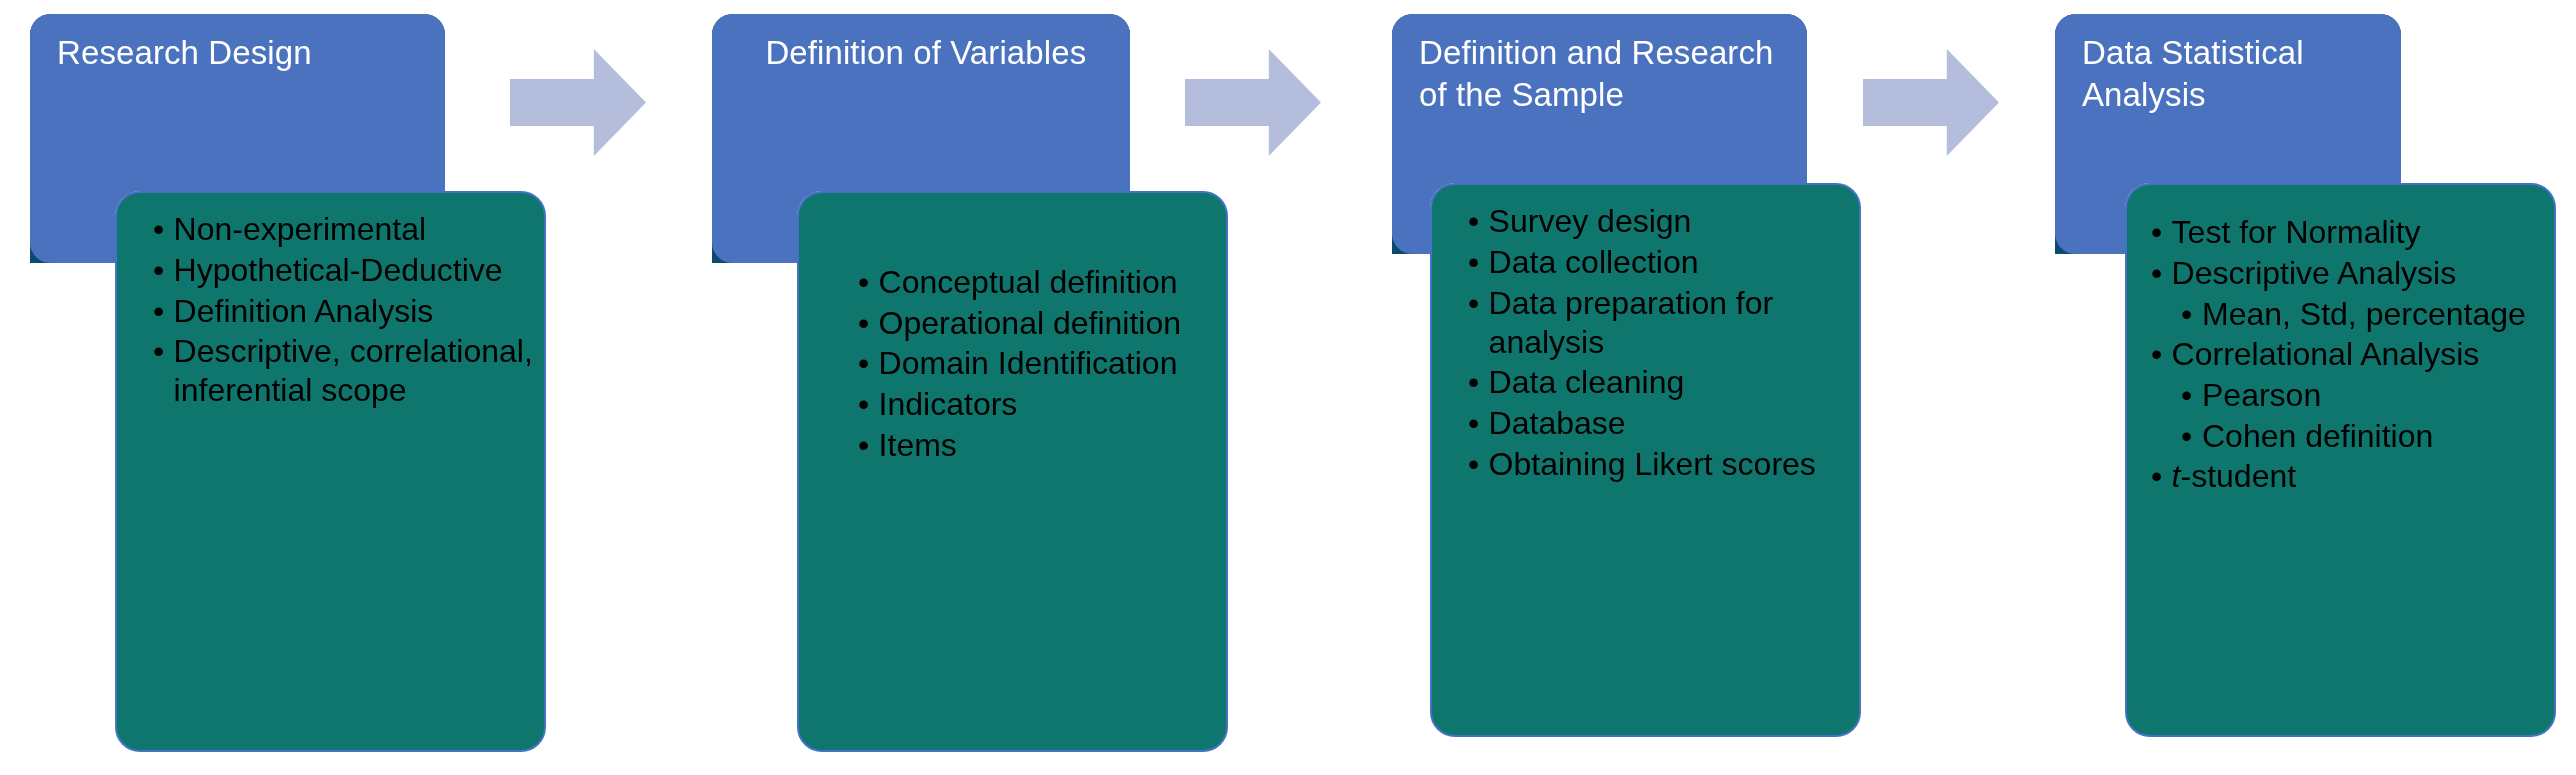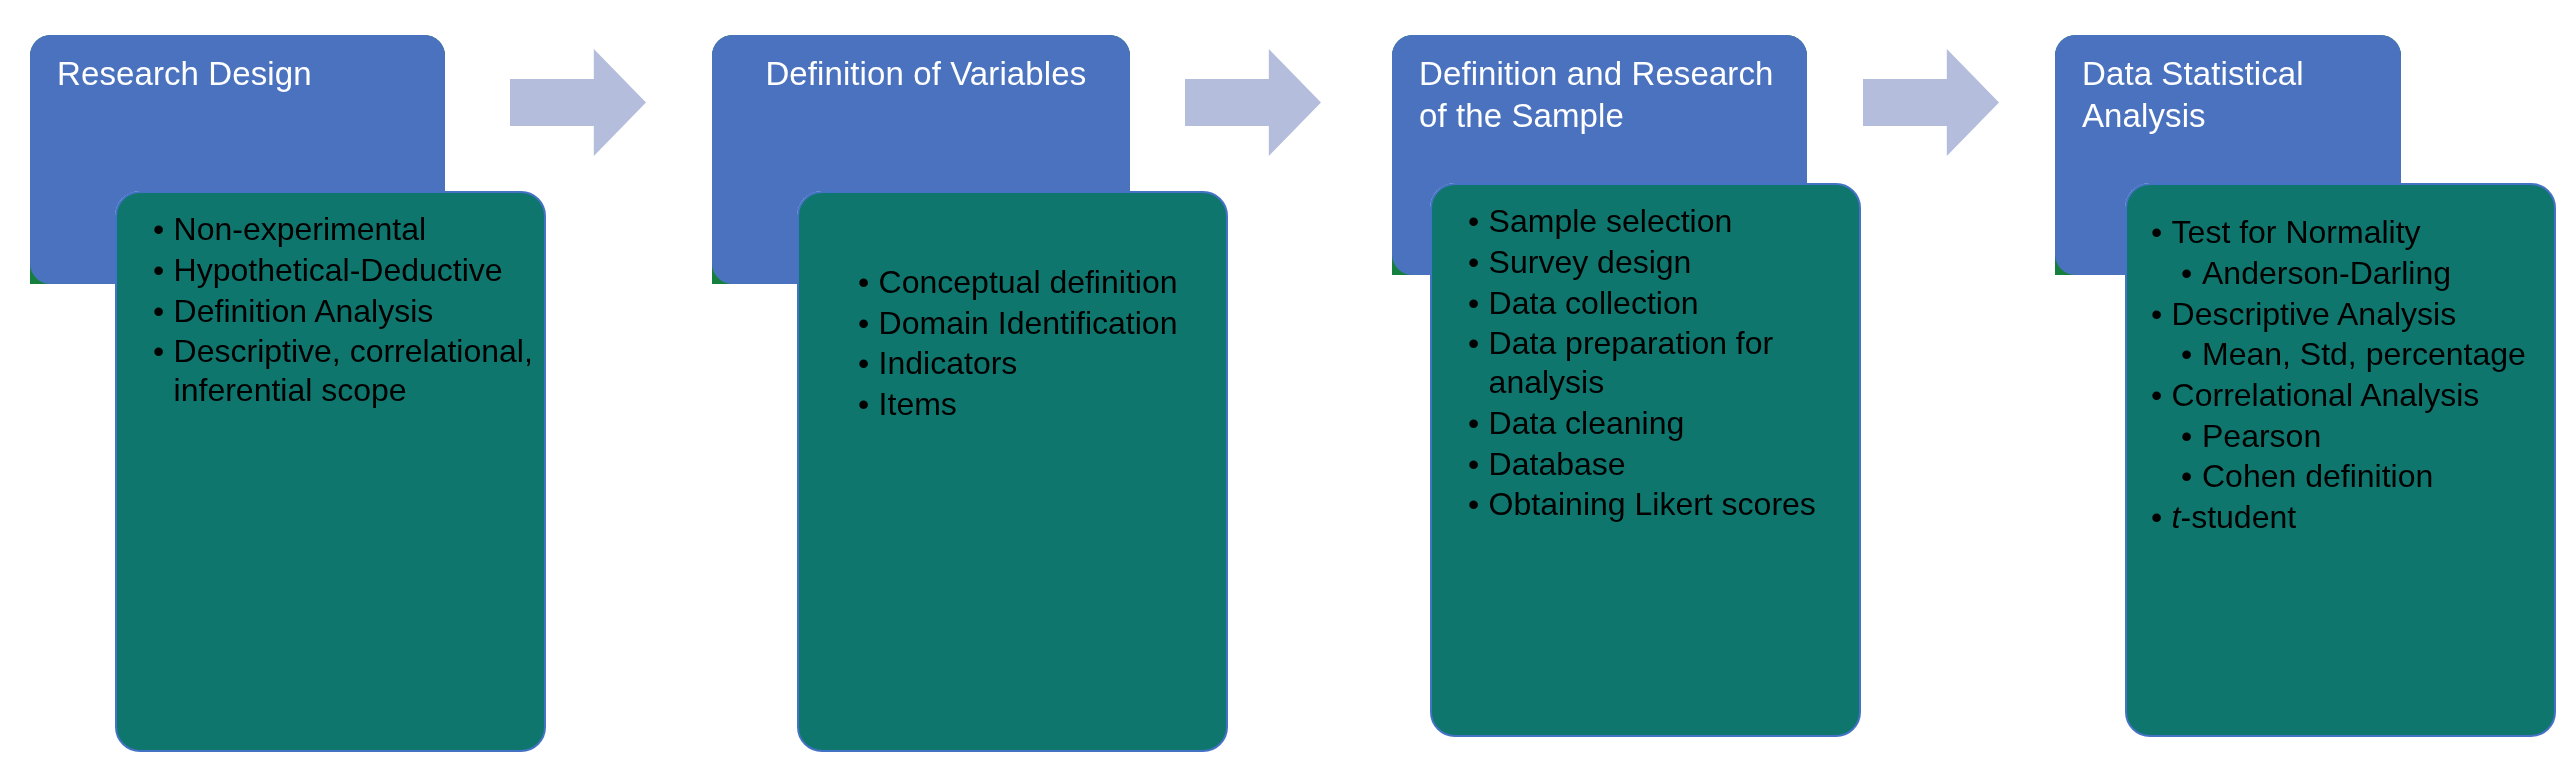--- a/index.html
+++ b/index.html
@@ -12,24 +12,23 @@
   #stage {
     position: relative;
     width: 2576px;
     height: 775px;
     background: #ffffff;
   }
 
   
   .hdr {
     position: absolute;
-    background: #15803d;
+    background: #0c4a6e;
     border-radius: 20.6px 20.6px 0 0;
     z-index: 1;
-    margin-top: 21px;
   }
   .hdr-inner {
     position: absolute;
     left: 0; top: 0; right: 0; bottom: 0;
     border-radius: 20.6px;
     background: #4A72BE;
   }
   .hdr-title {
     position: absolute;
     left: 27px;
@@ -124,40 +123,40 @@
   </div>
 
   <div class="hdr" style="left:712px; top:14.2px; width:418px; height:249px;text-align:center;">
     <div class="hdr-inner"></div>
     <div class="hdr-title">Definition of Variables</div>
   </div>
   <div class="card-tint" style="left:797px; top:191px; width:431px; height:72px;"></div>
   <div class="card" style="left:797px; top:191px; width:431px; height:561px;">
     <ul class="list" style="left:59px; top:70px; right:32px;">
       <li class="li">Conceptual definition</li>
+      <li class="li">Operational definition</li>
       <li class="li">Domain Identification</li>
       <li class="li">Indicators</li>
       <li class="li">Items</li>
     </ul>
   </div>
 
   <div class="arrow" style="left:1185px; top:49px; width:136px; height:107px;">
     <svg viewBox="0 0 172 135" preserveAspectRatio="none" aria-hidden="true">
       <polygon points="0,38 106,38 106,0 172,67.5 106,135 106,97 0,97" fill="#B4BEDC"></polygon>
     </svg>
   </div>
 
   <div class="hdr" style="left:1392px; top:14.2px; width:415px; height:240px;">
     <div class="hdr-inner"></div>
     <div class="hdr-title">Definition and Research of the Sample</div>
   </div>
   <div class="card-tint" style="left:1430px; top:183px; width:431px; height:70px;"></div>
   <div class="card" style="left:1430px; top:183px; width:431px; height:554px;">
     <ul class="list" style="left:36px; top:17.4px; right:6.3px;">
-      <li class="li">Sample selection</li>
       <li class="li">Survey design</li>
       <li class="li">Data collection</li>
       <li class="li">Data preparation for analysis</li>
       <li class="li">Data cleaning</li>
       <li class="li">Database</li>
       <li class="li">Obtaining Likert scores</li>
     </ul>
   </div>
 
   <div class="arrow" style="left:1863px; top:49px; width:136px; height:107px;">
@@ -167,21 +166,20 @@
   </div>
 
   <div class="hdr" style="left:2055px; top:14.2px; width:346px; height:240px;">
     <div class="hdr-inner"></div>
     <div class="hdr-title">Data Statistical Analysis</div>
   </div>
   <div class="card-tint" style="left:2125px; top:183px; width:431px; height:70px;"></div>
   <div class="card" style="left:2125px; top:183px; width:431px; height:554px;">
     <ul class="list" style="left:24px; top:17.4px; right:3.2px;margin-top:11px;">
       <li class="li">Test for Normality</li>
-      <li class="li lvl2">Anderson-Darling</li>
       <li class="li">Descriptive Analysis</li>
       <li class="li lvl2">Mean, Std, percentage</li>
       <li class="li">Correlational Analysis</li>
       <li class="li lvl2">Pearson</li>
       <li class="li lvl2">Cohen definition</li>
       <li class="li"><i>t</i><span>-student</span></li>
     </ul>
   </div>
 
 </div>

